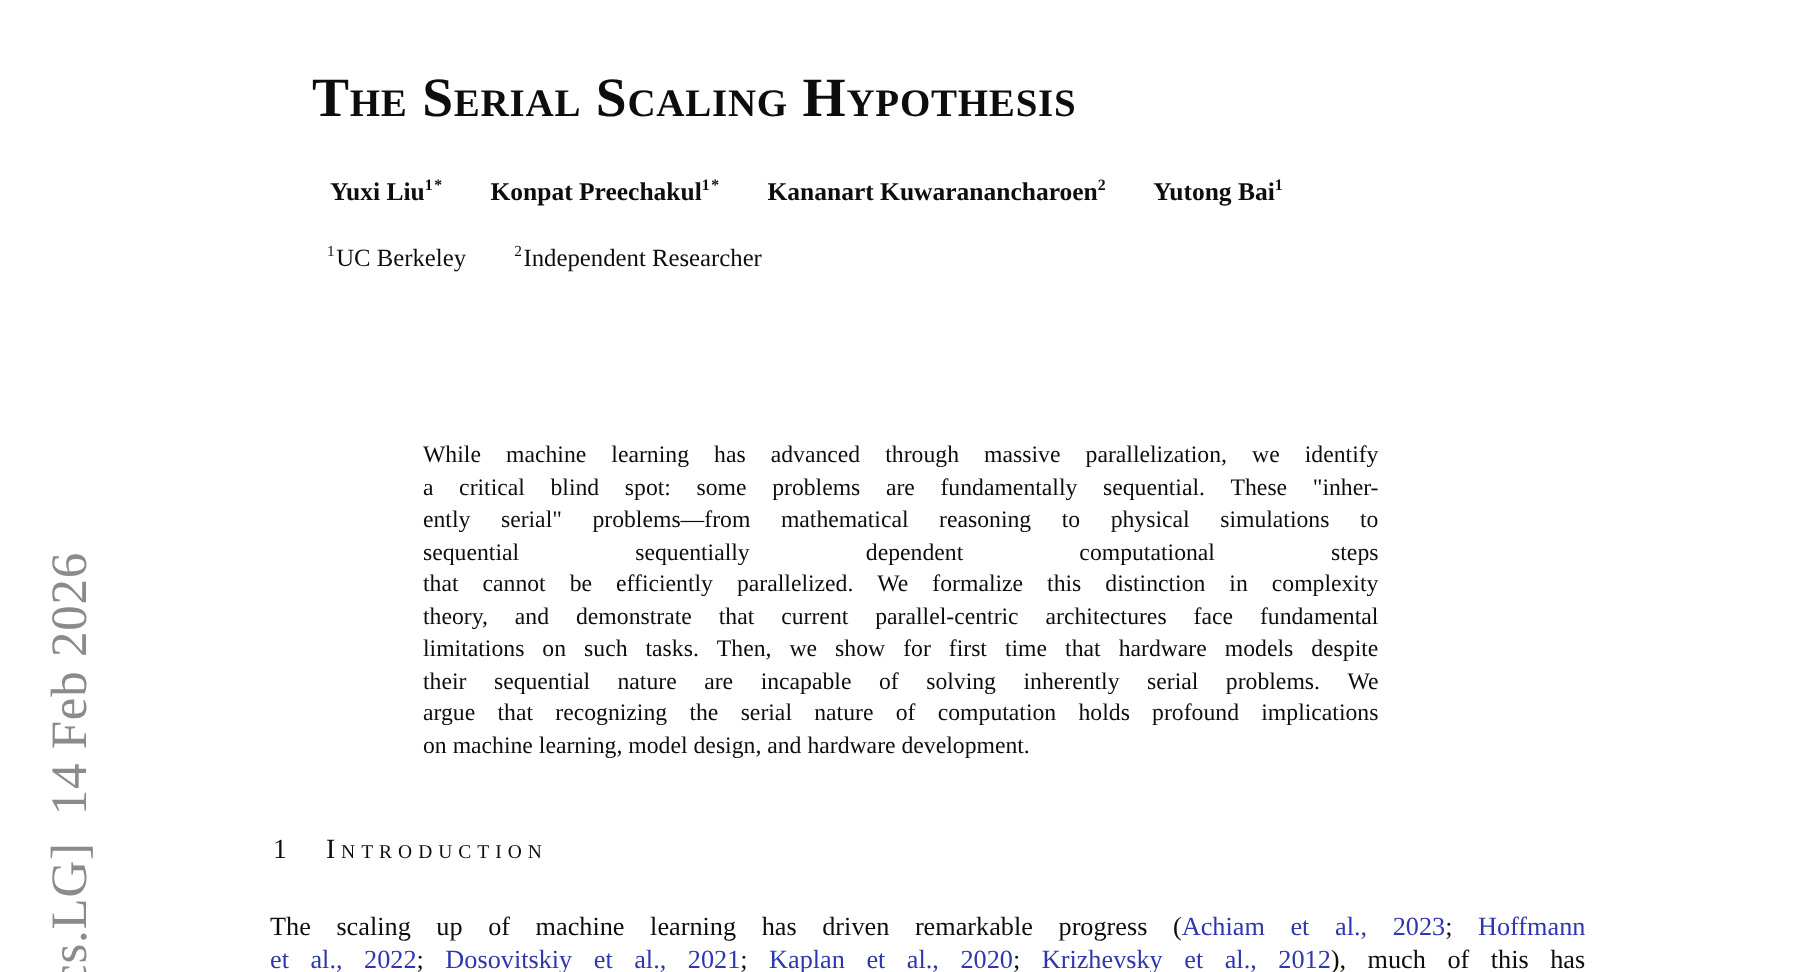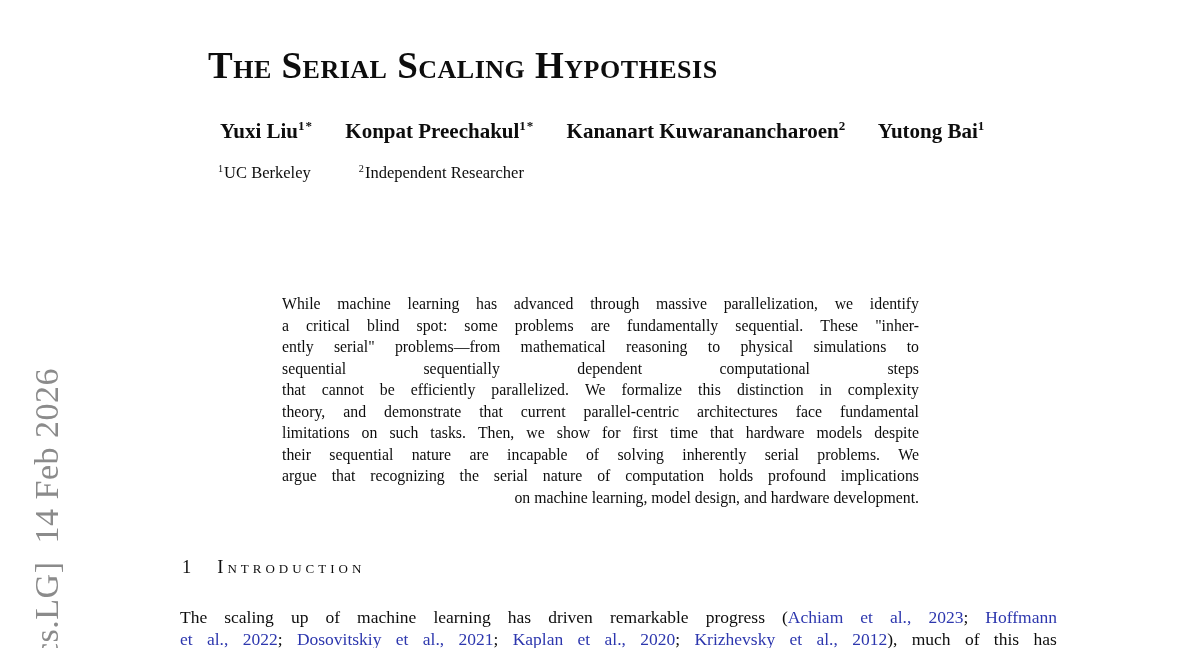--- a/index.html
+++ b/index.html
@@ -35,57 +35,57 @@
     left:208px;top:44px;
     font-size:37px;
     font-variant:small-caps;
     letter-spacing:0.5px;
     line-height:1.2;
     text-align:center;
   }
   .authors-row{
     position:absolute;
     left:220px;top:118px;
-    font-size:21px;
+    font-size:17px;
     font-weight:bold;
     white-space:nowrap;
   }
   .author{margin-right:27px;}
   .author:last-child{margin-right:0;}
   sup{
     font-size:0.62em;
     vertical-align:super;
     letter-spacing:1px;
     font-weight:normal;
   }
   .authors-row sup{font-weight:bold;}
   .affiliations-row{
     position:absolute;
     left:218px;top:162px;
     font-size:16.5px;
     white-space:nowrap;
   }
-  .affiliation{margin-right:44px;}
+  .affiliation{margin-right:28px;}
   .affiliation:last-child{margin-right:0;}
   .abstract-heading{
     position:absolute;
     left:282px;top:240px;
     width:637px;
     text-align:center;
     font-size:19px;
     font-variant:small-caps;
     letter-spacing:1.5px;
   }
   .abstract-text{
     position:absolute;
     left:282px;top:293px;
     width:637px;
     font-size:15.8px;
   }
-  .abstract-text .tline{line-height:21.5px;height:21.5px;text-align:right;}
+  .abstract-text .tline{line-height:21.5px;height:21.5px;}
   .section-heading{
     position:absolute;
     left:182px;top:557px;
     font-size:18.5px;
     white-space:nowrap;
   }
   .section-number{display:inline-block;}
   .section-title{
     display:inline-block;
     margin-left:26px;

